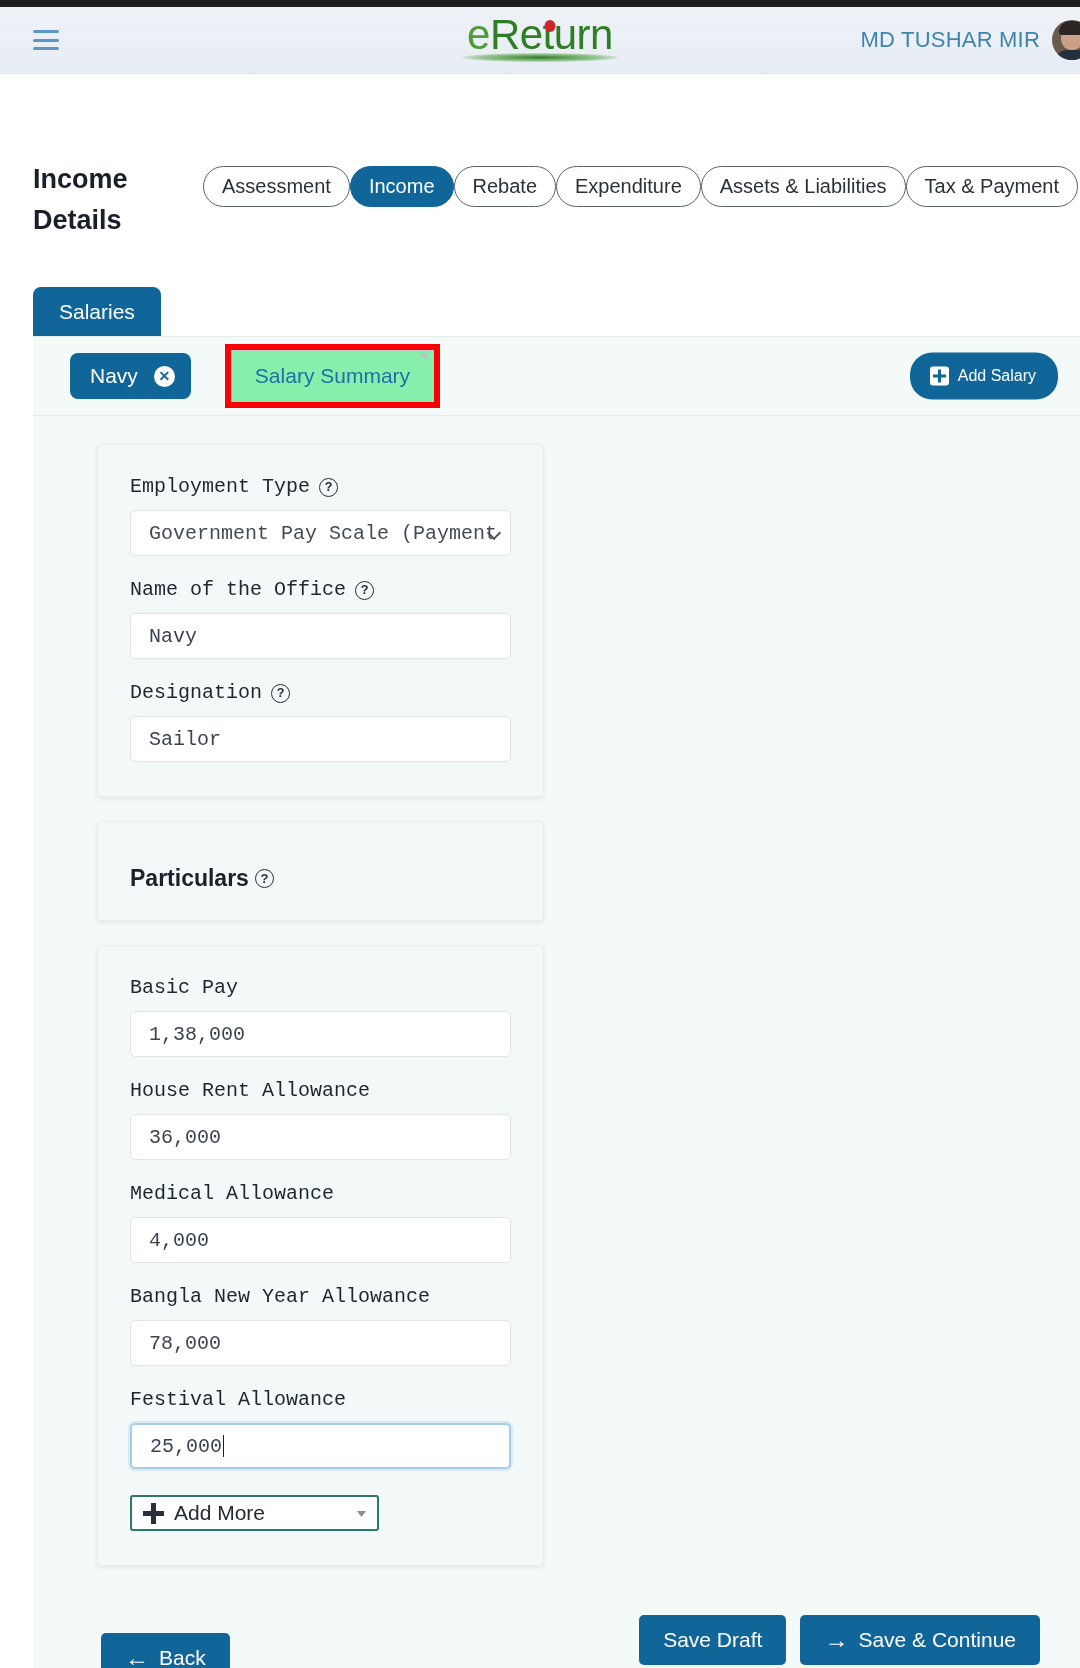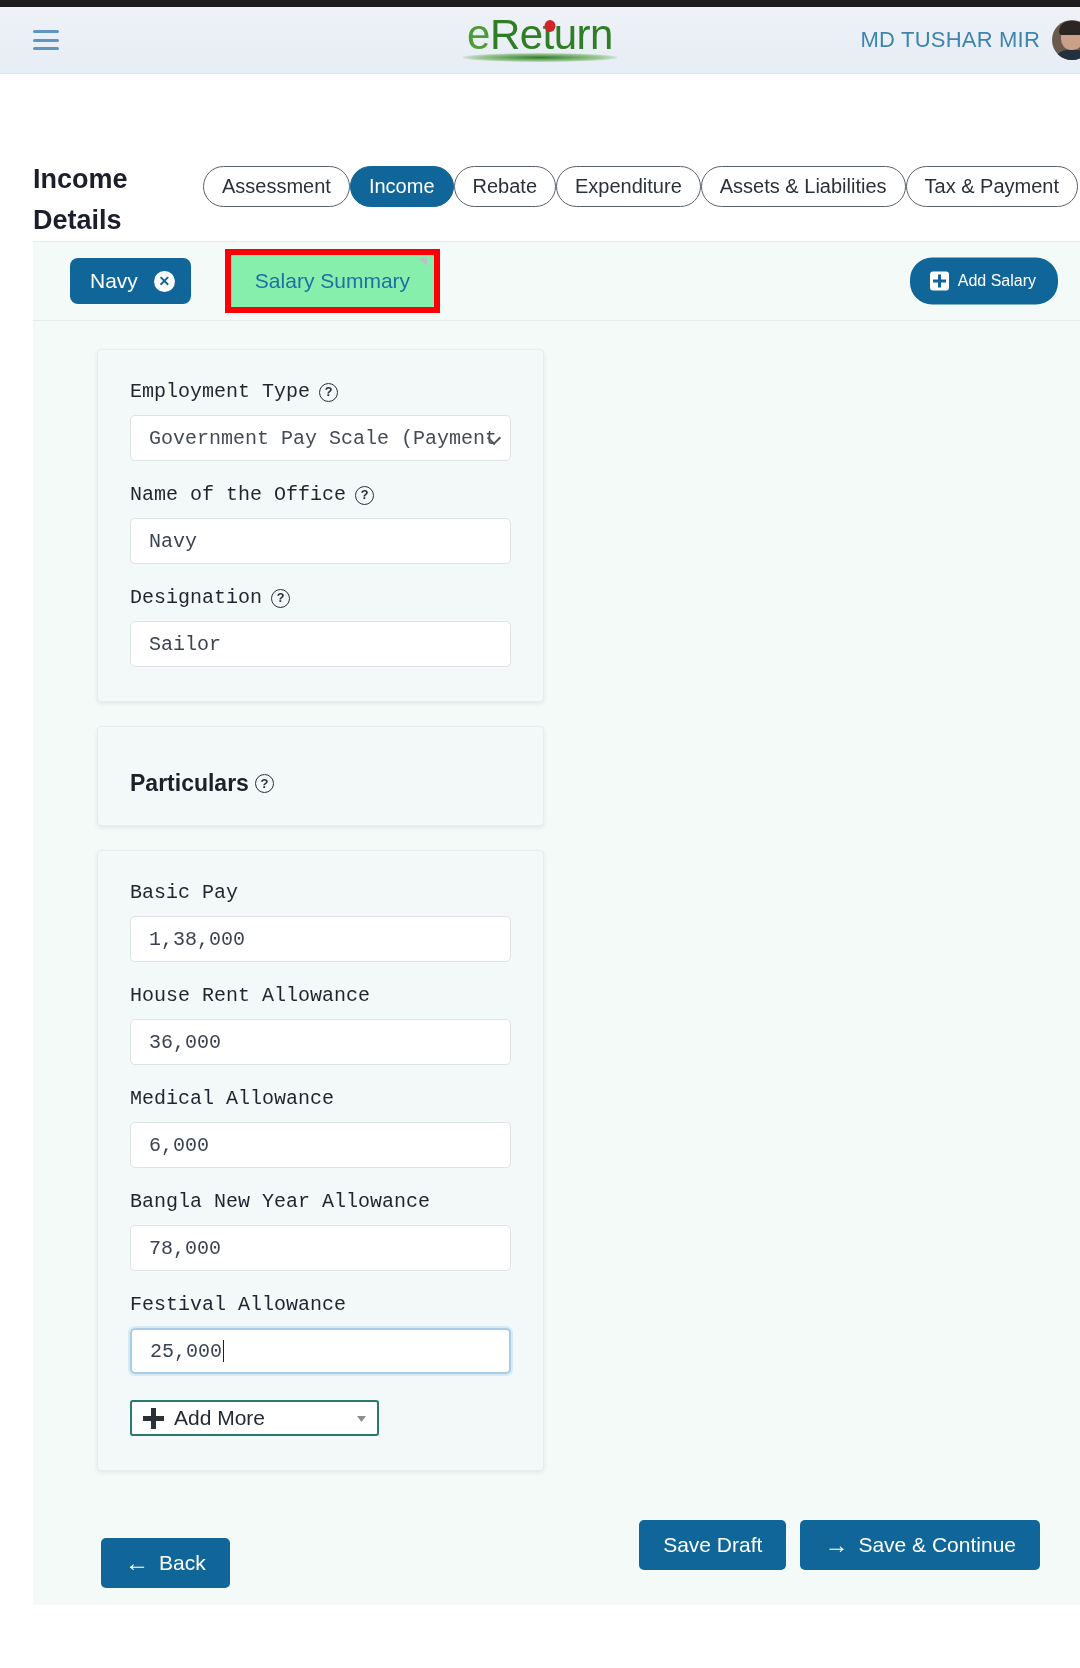--- a/index.html
+++ b/index.html
@@ -503,20 +503,23 @@
       <div class="step">Assessment</div>
       <div class="step active">Income</div>
       <div class="step">Rebate</div>
       <div class="step">Expenditure</div>
       <div class="step">Assets &amp; Liabilities</div>
       <div class="step">Tax &amp; Payment</div>
 
     </div>
   </div>
 
+  <div class="tabs-row">
+    <div class="tab-salaries">Salaries</div>
+  </div>
 
   <div class="panel">
 
     <div class="sub-bar">
       <div class="chip-navy">
         <span>Navy</span>
         <span class="chip-x">✕</span>
       </div>
 
       <div class="summary-highlight">
@@ -588,21 +591,21 @@
           <div class="input-box">
             <span>36,000</span>
           </div>
         </div>
 
         <div class="field">
           <div class="field-label">
             <span>Medical Allowance</span>
           </div>
           <div class="input-box">
-            <span>6,000</span>
+            <span>4,000</span>
           </div>
         </div>
 
         <div class="field">
           <div class="field-label">
             <span>Bangla New Year Allowance</span>
           </div>
           <div class="input-box">
             <span>78,000</span>
           </div>

